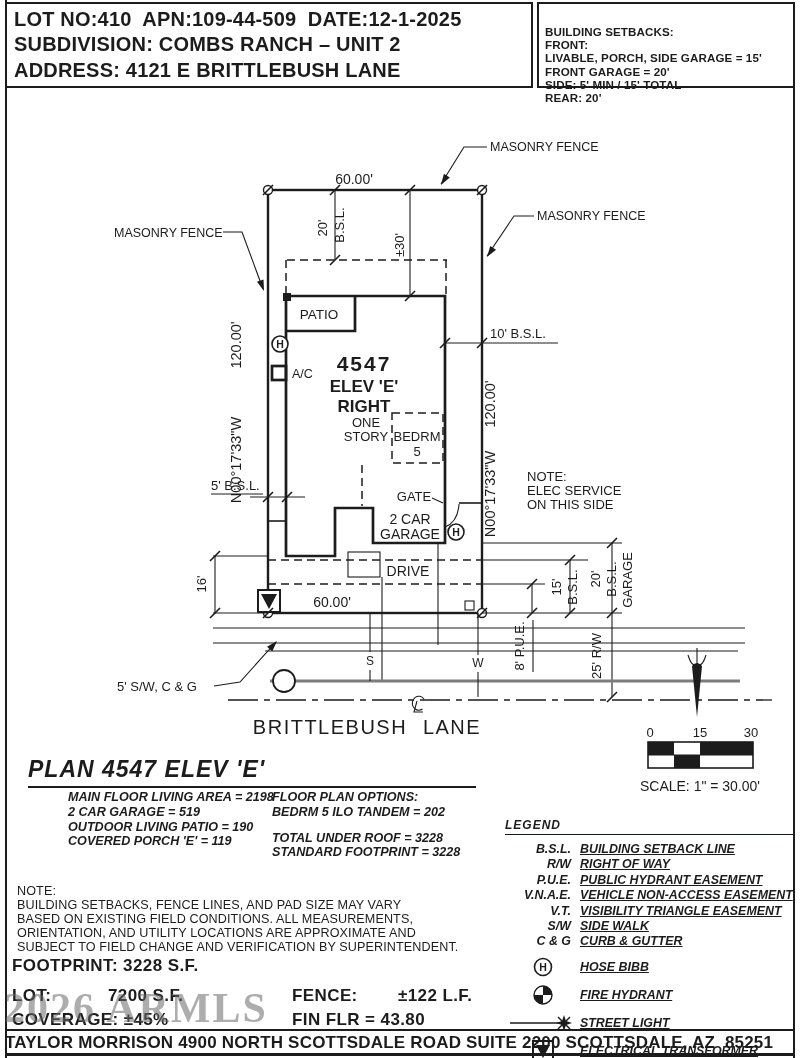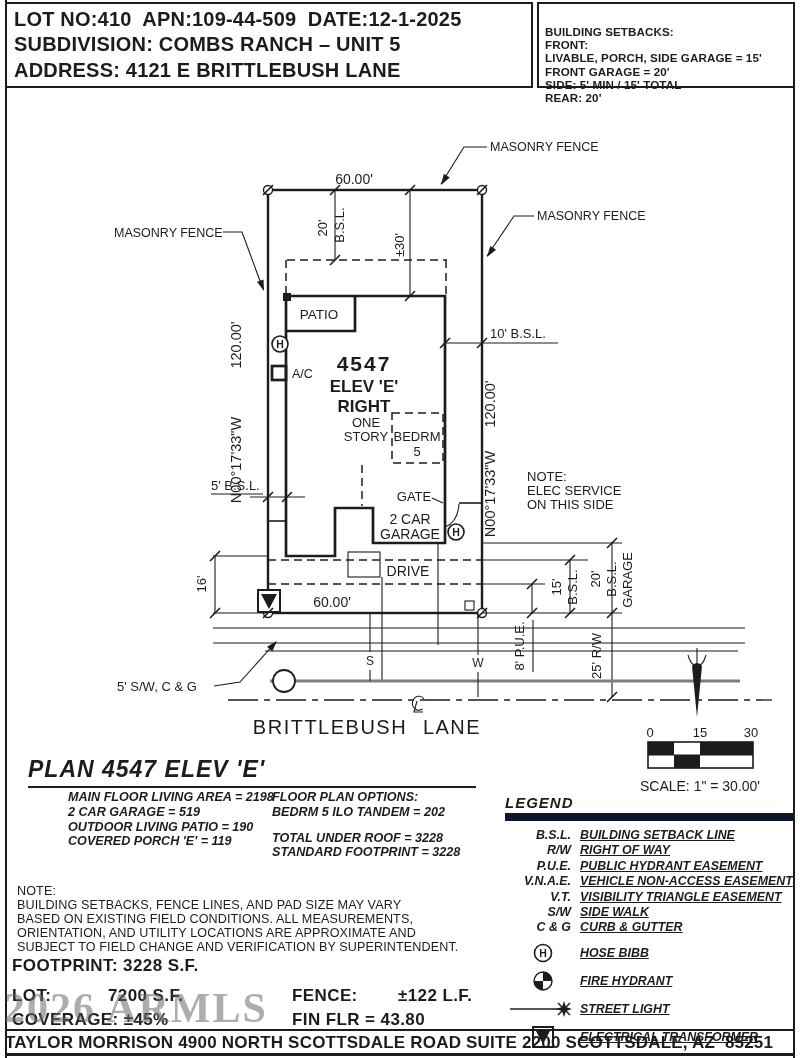--- a/index.html
+++ b/index.html
@@ -20,22 +20,22 @@
   #plan-info{left:28px;top:756px;width:470px;}
   #plan-info .title{font-style:italic;font-weight:700;font-size:23px;letter-spacing:1px;}
   #plan-info .rule{border-top:2px solid #1c1c1c;margin:3px 0 6px 0;width:448px;}
   .pi-col{position:absolute;font-style:italic;font-weight:700;font-size:12.6px;line-height:14.8px;}
   
   #note-block{left:17px;top:884px;width:480px;font-size:12.6px;line-height:14px;letter-spacing:.1px;font-weight:400;}
   
   .stat{position:absolute;font-size:17px;font-weight:700;letter-spacing:.4px;}
   
   #legend{left:505px;top:794px;width:292px;}
-  #legend .title{font-style:italic;font-weight:700;font-size:15px;letter-spacing:1px;
-                 border-bottom:8px solid #0f172a;padding-bottom:2px;margin-bottom:7px;width:288px;}
+  #legend .title{font-style:italic;font-weight:700;font-size:12px;letter-spacing:1px;
+                 border-bottom:1px solid #0f172a;padding-bottom:2px;margin-bottom:7px;width:288px;margin-top:24px;}
   .lg-row{display:flex;align-items:baseline;height:15.4px;}
   .lg-abbr{width:66px;text-align:right;margin-right:9px;font-size:12.4px;font-weight:700;font-style:italic;flex:none;}
   .lg-desc{font-size:12.4px;font-style:italic;font-weight:600;text-decoration:underline;}
   .lg-sym-row{display:flex;align-items:center;margin-top:6px;height:22px;}
   .lg-sym{width:75px;display:flex;justify-content:center;align-items:center;flex:none;}
   
   #watermark{left:4px;top:984px;font-family:"Liberation Serif",serif;font-size:42px;
              color:rgba(105,105,105,0.55);letter-spacing:2px;font-weight:600;}
   
   #footer{left:5px;top:1029px;width:790px;height:27px;border-top:2px solid #1c1c1c;border-bottom:3px solid #1c1c1c;
@@ -51,21 +51,21 @@
 </head>
 <body>
 
 <div id="page">
 
   <div class="abs vline" style="left:5px;top:0;height:1058px;"></div>
   <div class="abs vline" style="left:793px;top:88px;height:970px;"></div>
 
   <div class="abs" id="hdr-left">
     <div class="pre">LOT NO:410  APN:109-44-509  DATE:12-1-2025</div>
-    <div class="pre">SUBDIVISION: COMBS RANCH – UNIT 5</div>
+    <div class="pre">SUBDIVISION: COMBS RANCH – UNIT 2</div>
     <div class="pre">ADDRESS: 4121 E BRITTLEBUSH LANE</div>
   </div>
   <div class="abs" id="hdr-right">
     <div>BUILDING SETBACKS:</div>
     <div>FRONT:</div>
     <div>LIVABLE, PORCH, SIDE GARAGE = 15'</div>
     <div>FRONT GARAGE = 20'</div>
     <div>SIDE: 5' MIN / 15' TOTAL</div>
     <div>REAR: 20'</div>
   </div>

